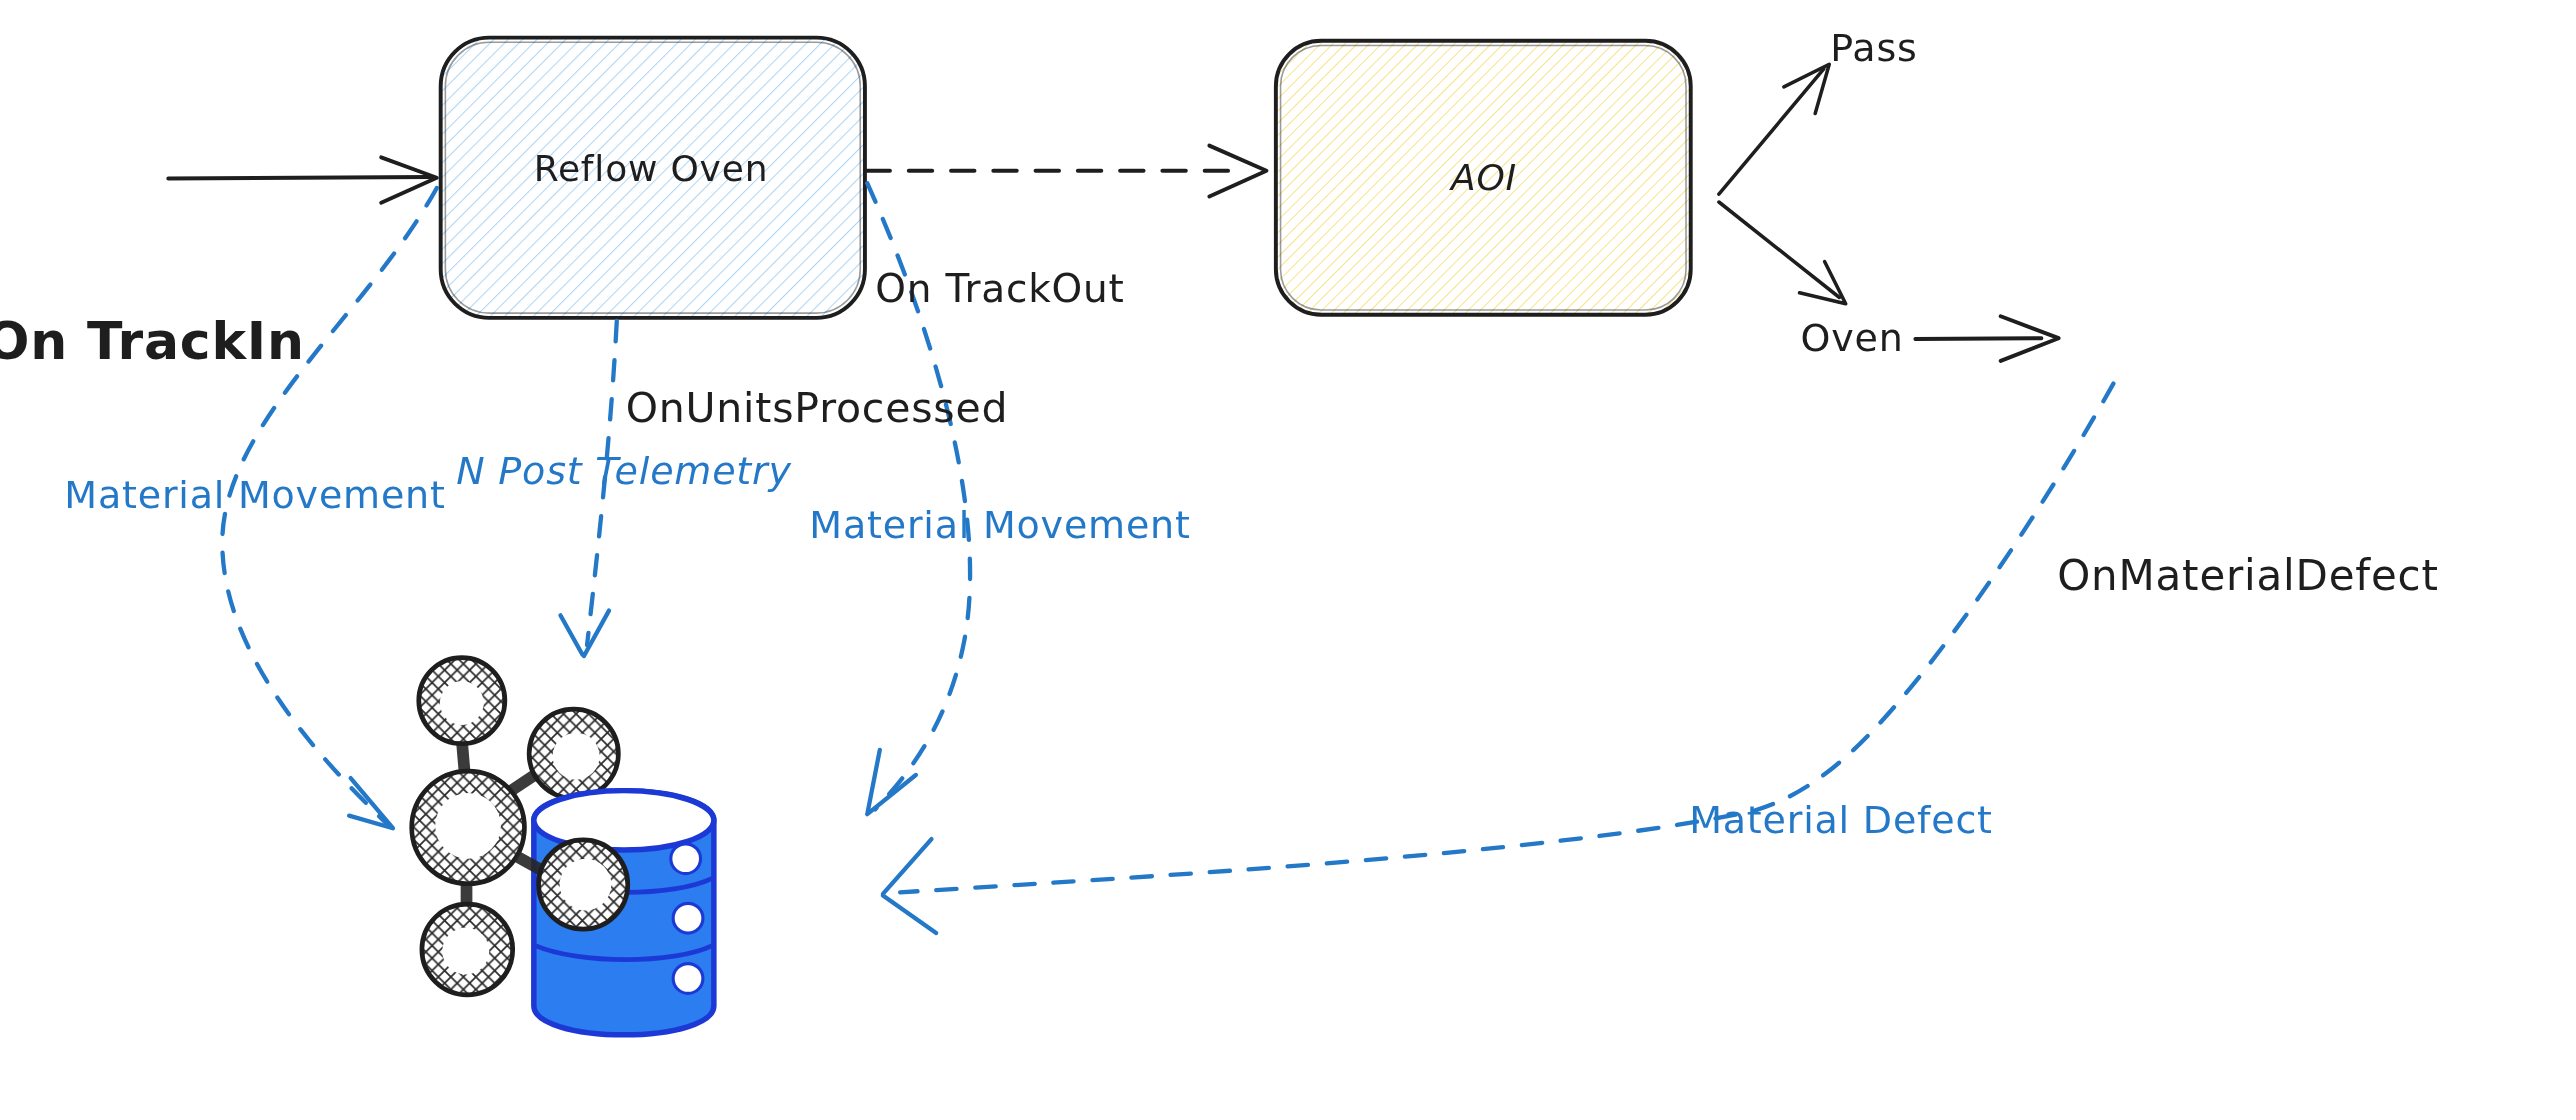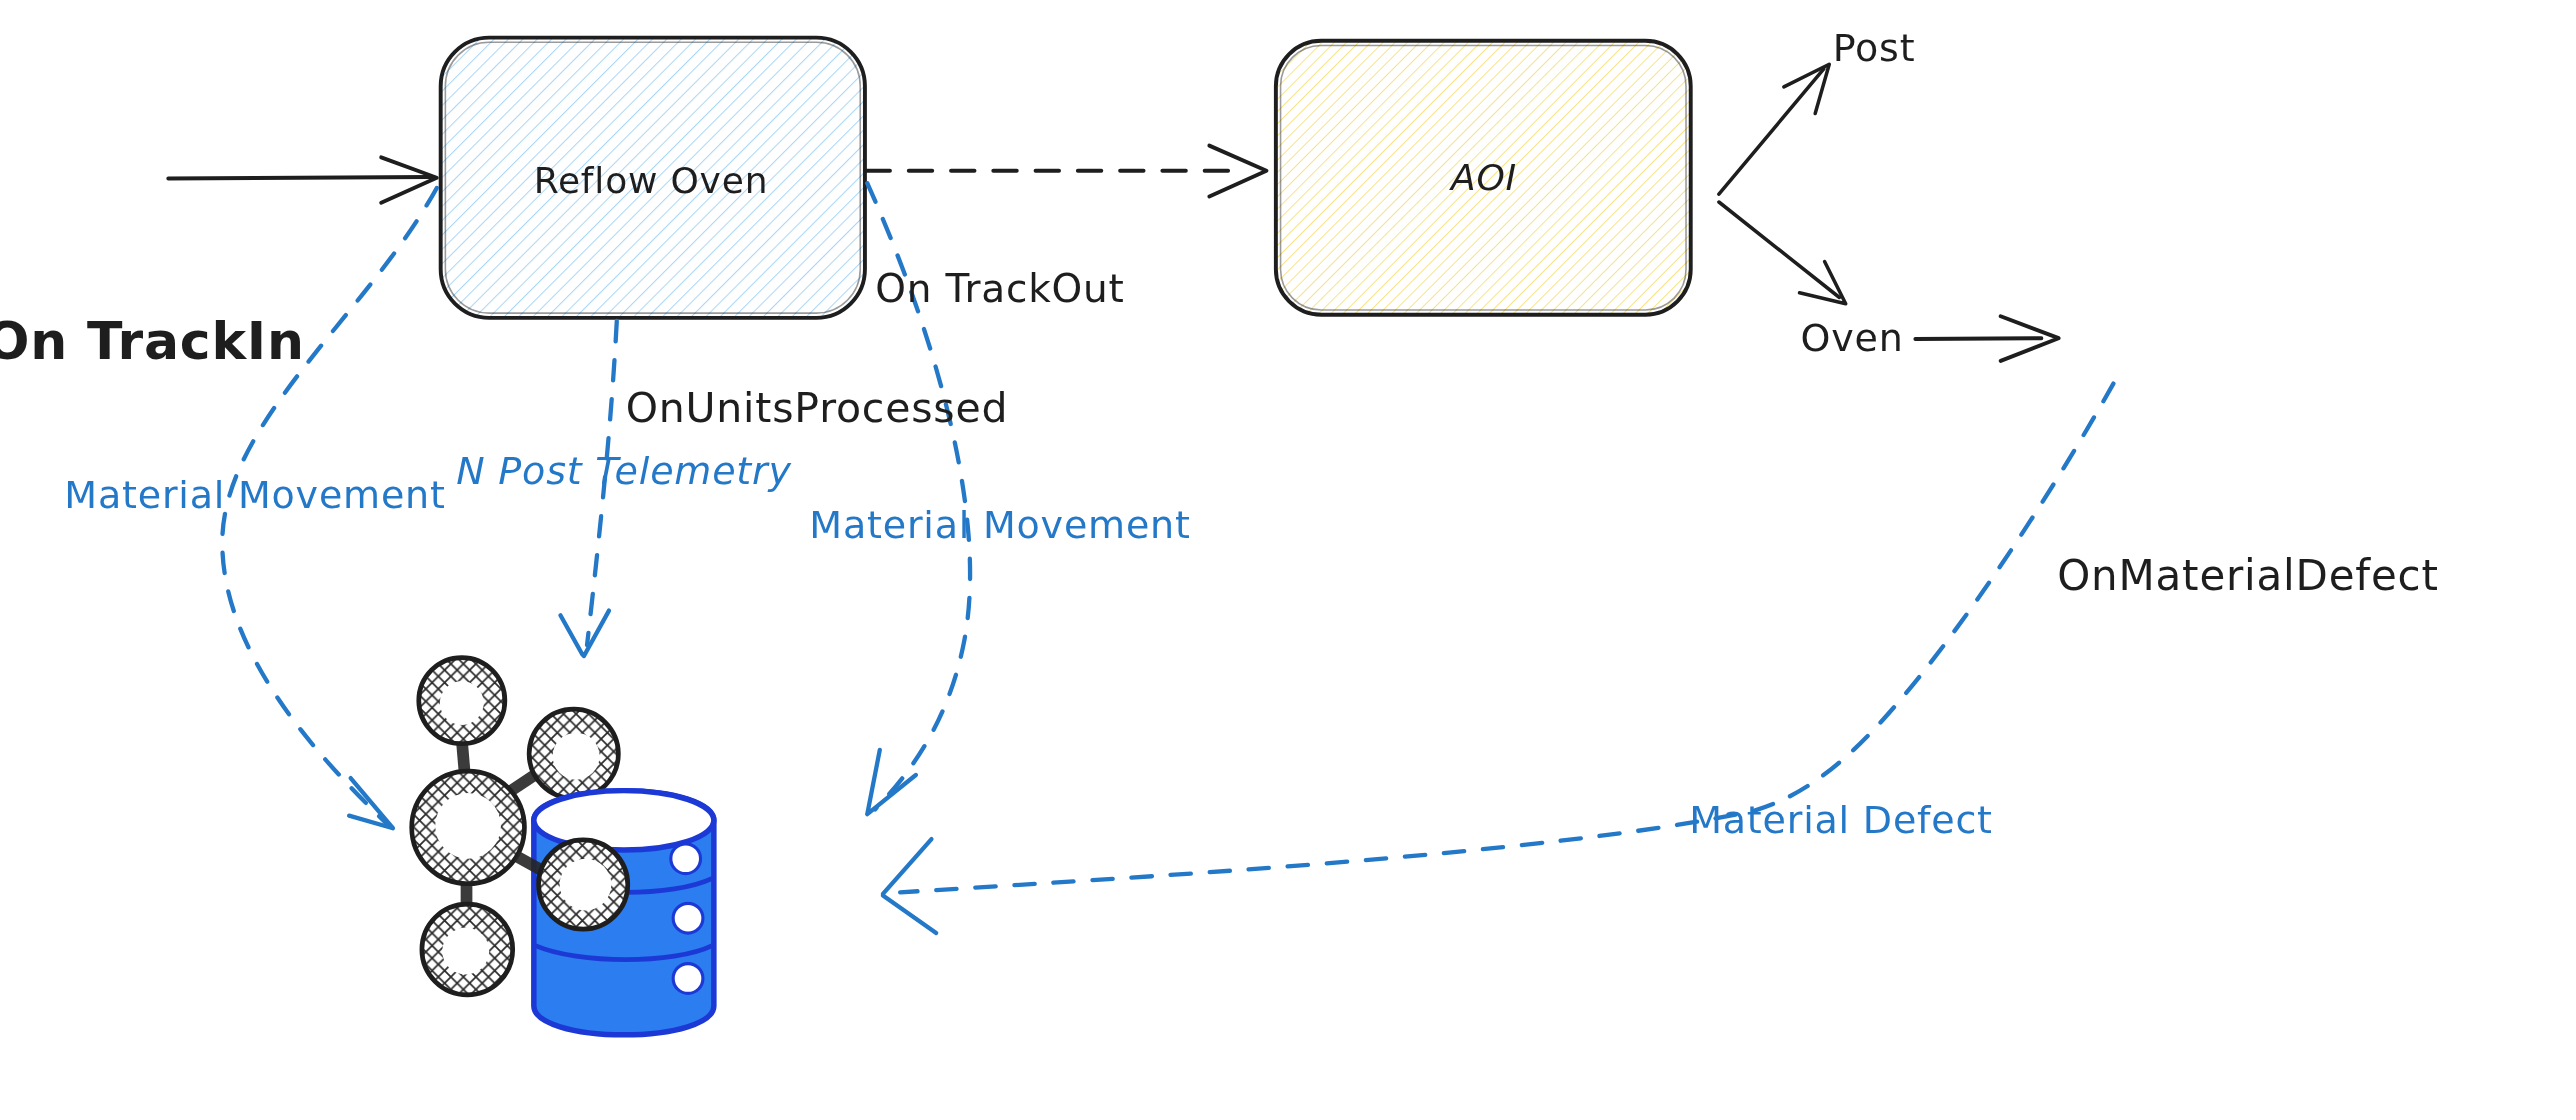--- a/index.html
+++ b/index.html
@@ -132,27 +132,27 @@
     <g>
       <line x1="660" y1="1094" x2="700" y2="1116" stroke="#262626" stroke-width="15" opacity="0.9"></line>
       <circle cx="745" cy="1130" r="57" fill="#ffffff"></circle>
       <circle cx="745" cy="1130" r="57" fill="url(#crossHatch)" stroke="var(--ink)" stroke-width="6"></circle>
       <circle cx="748" cy="1130" r="33" fill="#ffffff"></circle>
     </g>
   </svg>
 
   <div class="lbl" style="left:145px;top:341px;font-size:52px;font-weight:bold;">On TrackIn</div>
 
-  <div class="lbl" style="left:651px;top:180px;font-size:36px;">Reflow Oven</div>
+  <div class="lbl" style="left:651px;top:168px;font-size:36px;">Reflow Oven</div>
 
   <div class="lbl" style="left:1000px;top:288px;font-size:39px;">On TrackOut</div>
 
   <div class="lbl it" style="left:1484px;top:177px;font-size:36px;">AOI</div>
 
-  <div class="lbl" style="left:1874px;top:48px;font-size:38px;">Post</div>
+  <div class="lbl" style="left:1874px;top:48px;font-size:38px;">Pass</div>
 
   <div class="lbl" style="left:1852px;top:338px;font-size:38px;">Oven</div>
 
 
   <div class="lbl" style="left:805px;top:408px;font-size:41px;margin-left:12px;">OnUnitsProcessed</div>
 
   <div class="lbl" style="left:2248px;top:575px;font-size:42px;">OnMaterialDefect</div>
 
   <div class="lbl blue" style="left:255px;top:495px;font-size:38px;">Material Movement</div>
 

